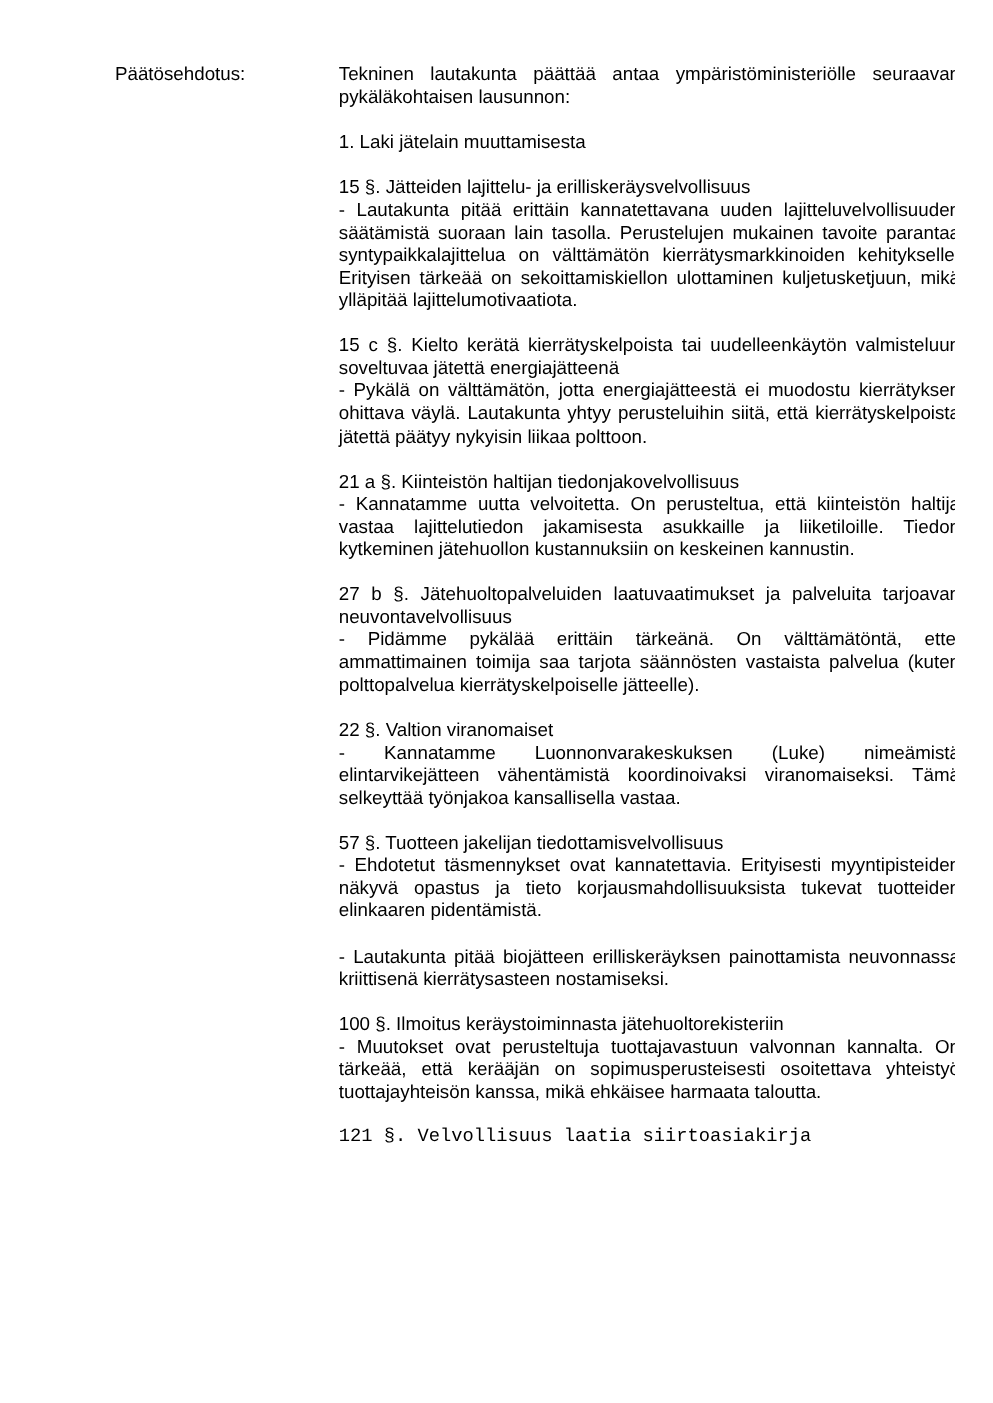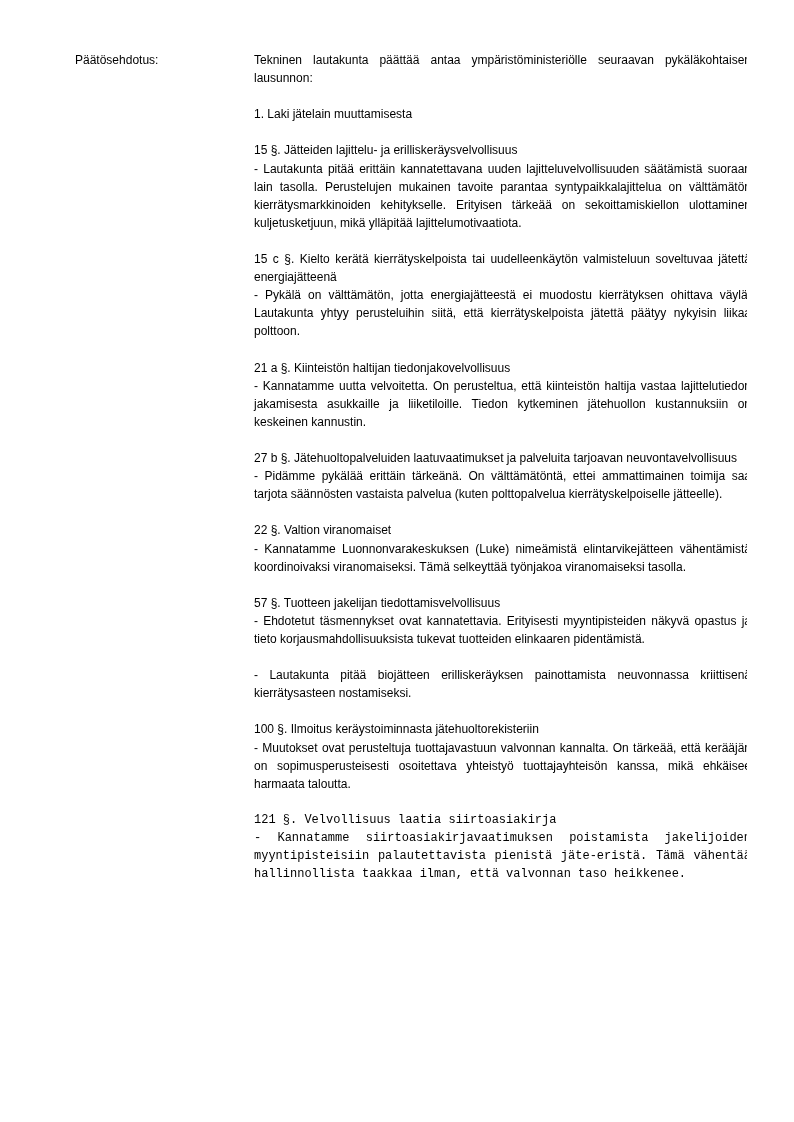--- a/index.html
+++ b/index.html
@@ -7,23 +7,24 @@
     padding: 0;
     background: #ffffff;
   }
   .page {
     position: relative;
     width: 747px;
     height: 1122px;
     background: #ffffff;
     color: #000000;
     font-family: "Liberation Sans", "DejaVu Sans", sans-serif;
-    font-size: 12px;
+    font-size: 15px;
     line-height: 18.1px;
     overflow: hidden;
+    margin-left: 17px;
   }
   .side-label {
     position: absolute;
     left: 75px;
     top: 51px;
     width: 150px;
     text-align: left;
     white-space: nowrap;
   }
   .content-col {
@@ -73,36 +74,35 @@
       <div class="section-body">- Kannatamme uutta velvoitetta. On perusteltua, että kiinteistön haltija vastaa lajittelutiedon jakamisesta asukkaille ja liiketiloille. Tiedon kytkeminen jätehuollon kustannuksiin on keskeinen kannustin.</div>
     </div>
 
     <div class="block">
       <div class="section-heading">27 b §. Jätehuoltopalveluiden laatuvaatimukset ja palveluita tarjoavan neuvontavelvollisuus</div>
       <div class="section-body">- Pidämme pykälää erittäin tärkeänä. On välttämätöntä, ettei ammattimainen toimija saa tarjota säännösten vastaista palvelua (kuten polttopalvelua kierrätyskelpoiselle jätteelle).</div>
     </div>
 
     <div class="block">
       <div class="section-heading">22 §. Valtion viranomaiset</div>
-      <div class="section-body">- Kannatamme Luonnonvarakeskuksen (Luke) nimeämistä elintarvikejätteen vähentämistä koordinoivaksi viranomaiseksi. Tämä selkeyttää työnjakoa viranomaiseksi tasolla.</div>
+      <div class="section-body">- Kannatamme Luonnonvarakeskuksen (Luke) nimeämistä elintarvikejätteen vähentämistä koordinoivaksi viranomaiseksi. Tämä selkeyttää työnjakoa kansallisella vastaa.</div>
     </div>
 
     <div class="block">
       <div class="section-heading">57 §. Tuotteen jakelijan tiedottamisvelvollisuus</div>
       <div class="section-body">- Ehdotetut täsmennykset ovat kannatettavia. Erityisesti myyntipisteiden näkyvä opastus ja tieto korjausmahdollisuuksista tukevat tuotteiden elinkaaren pidentämistä.</div>
     </div>
 
     <div class="block">
       <div class="section-body">- Lautakunta pitää biojätteen erilliskeräyksen painottamista neuvonnassa kriittisenä kierrätysasteen nostamiseksi.</div>
     </div>
 
     <div class="block">
       <div class="section-heading">100 §. Ilmoitus keräystoiminnasta jätehuoltorekisteriin</div>
       <div class="section-body">- Muutokset ovat perusteltuja tuottajavastuun valvonnan kannalta. On tärkeää, että kerääjän on sopimusperusteisesti osoitettava yhteistyö tuottajayhteisön kanssa, mikä ehkäisee harmaata taloutta.</div>
     </div>
 
     <div class="block">
       <div class="section-heading">121 §. Velvollisuus laatia siirtoasiakirja</div>
-      <div class="section-body">- Kannatamme siirtoasiakirjavaatimuksen poistamista jakelijoiden myyntipisteisiin palautettavista pienistä jäte-eristä. Tämä vähentää hallinnollista taakkaa ilman, että valvonnan taso heikkenee.</div>
     </div>
 
   </div>
 </div>
 
 </body></html>

